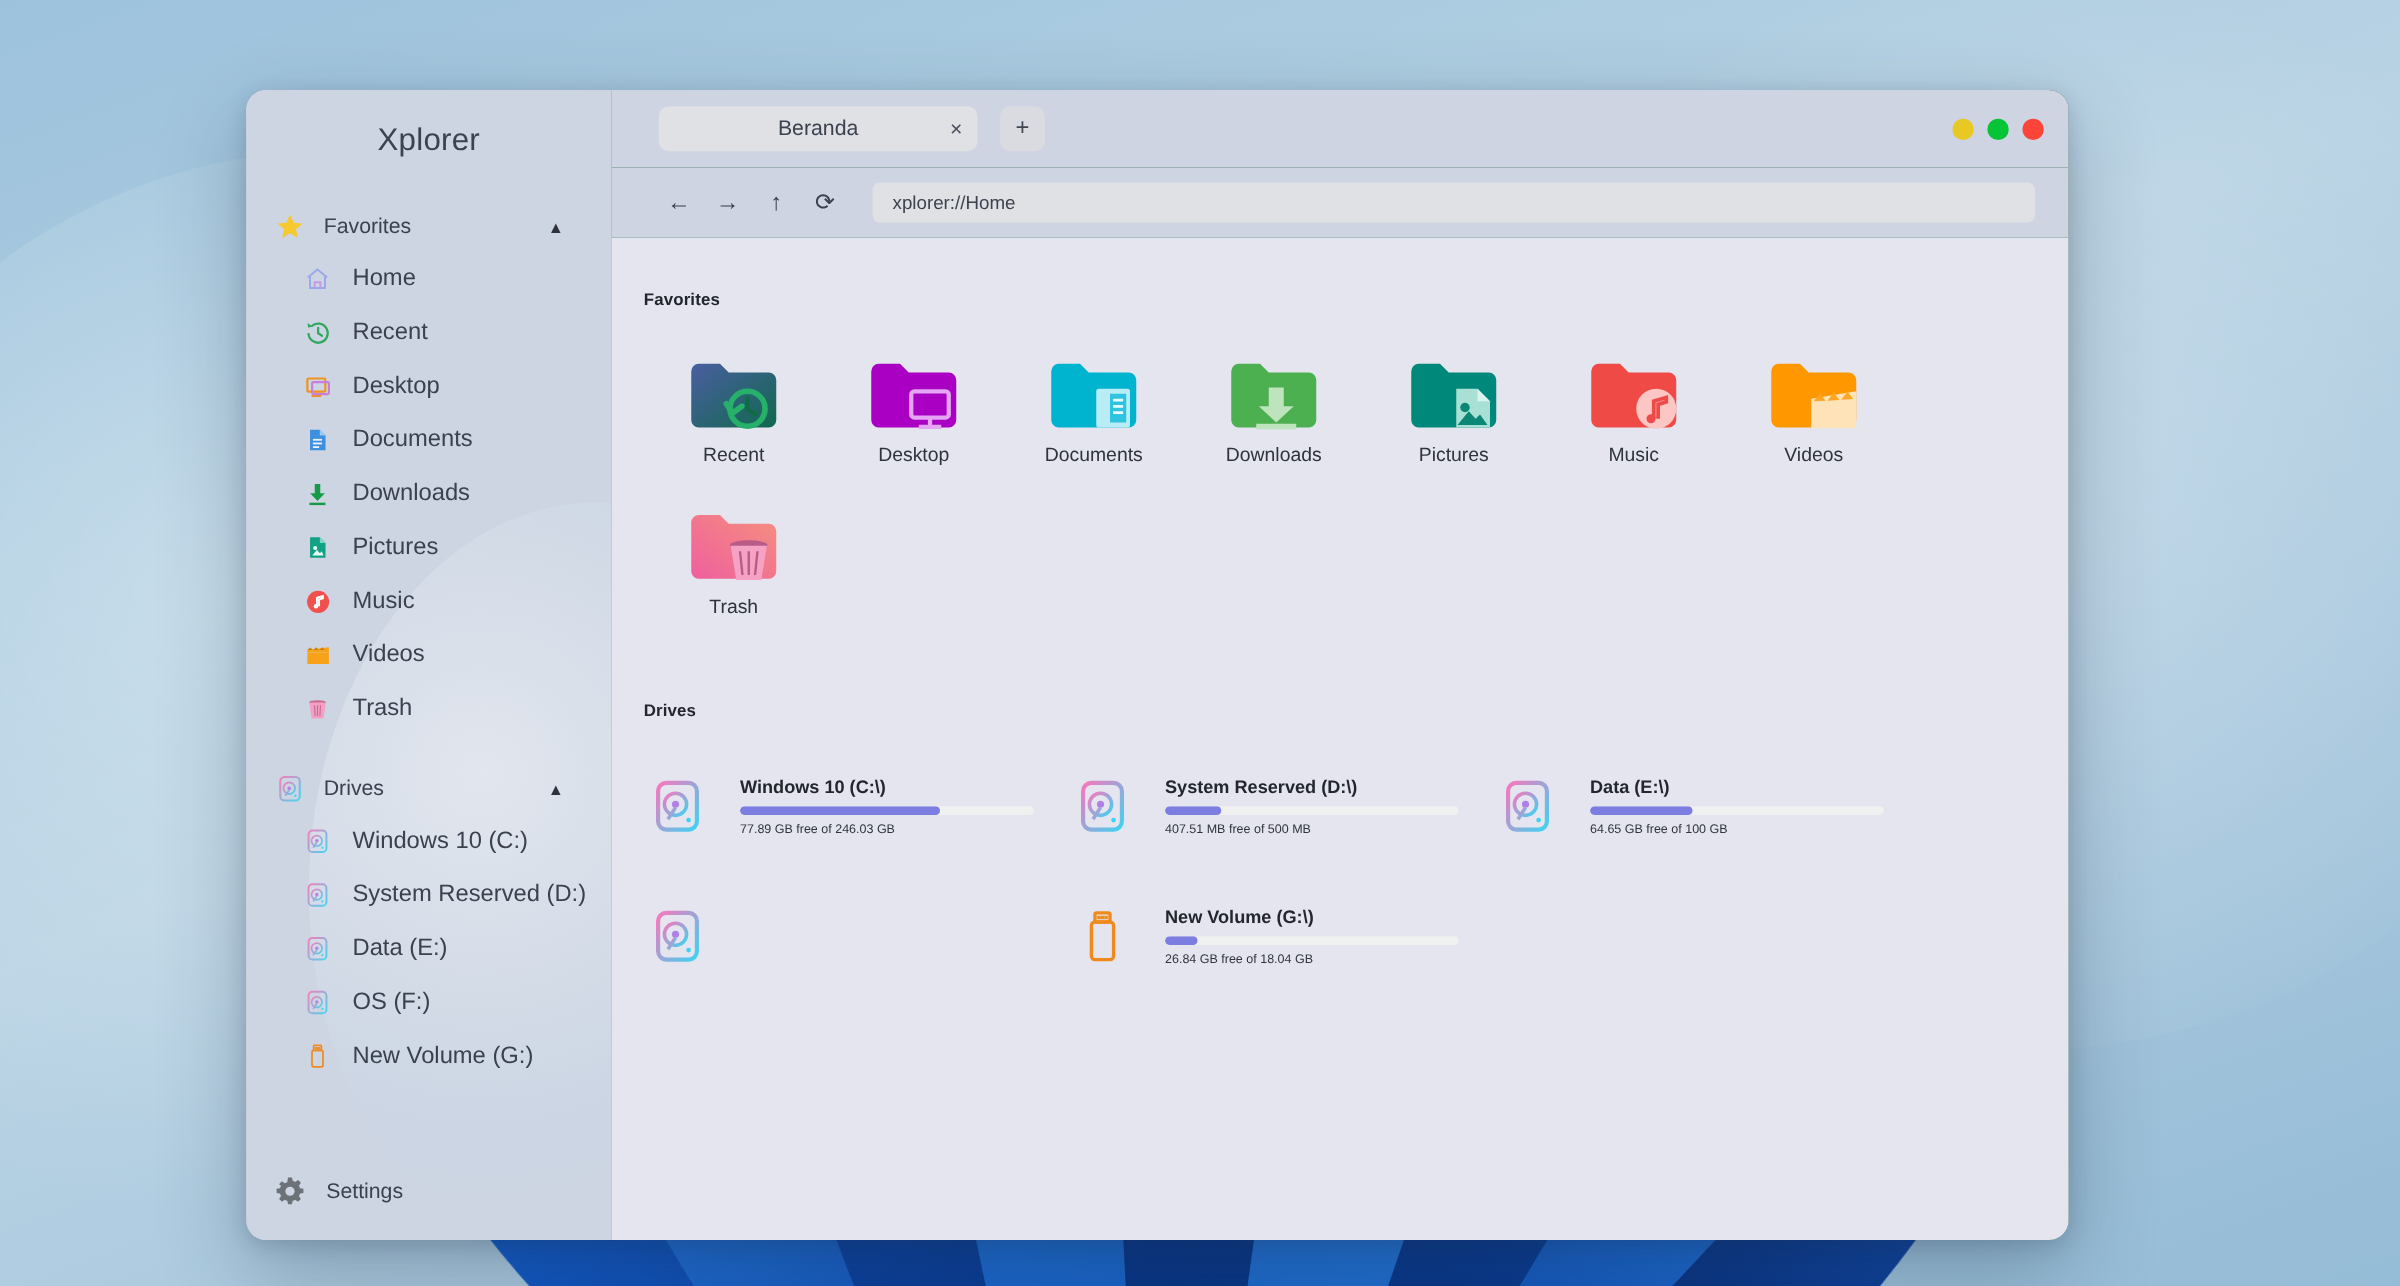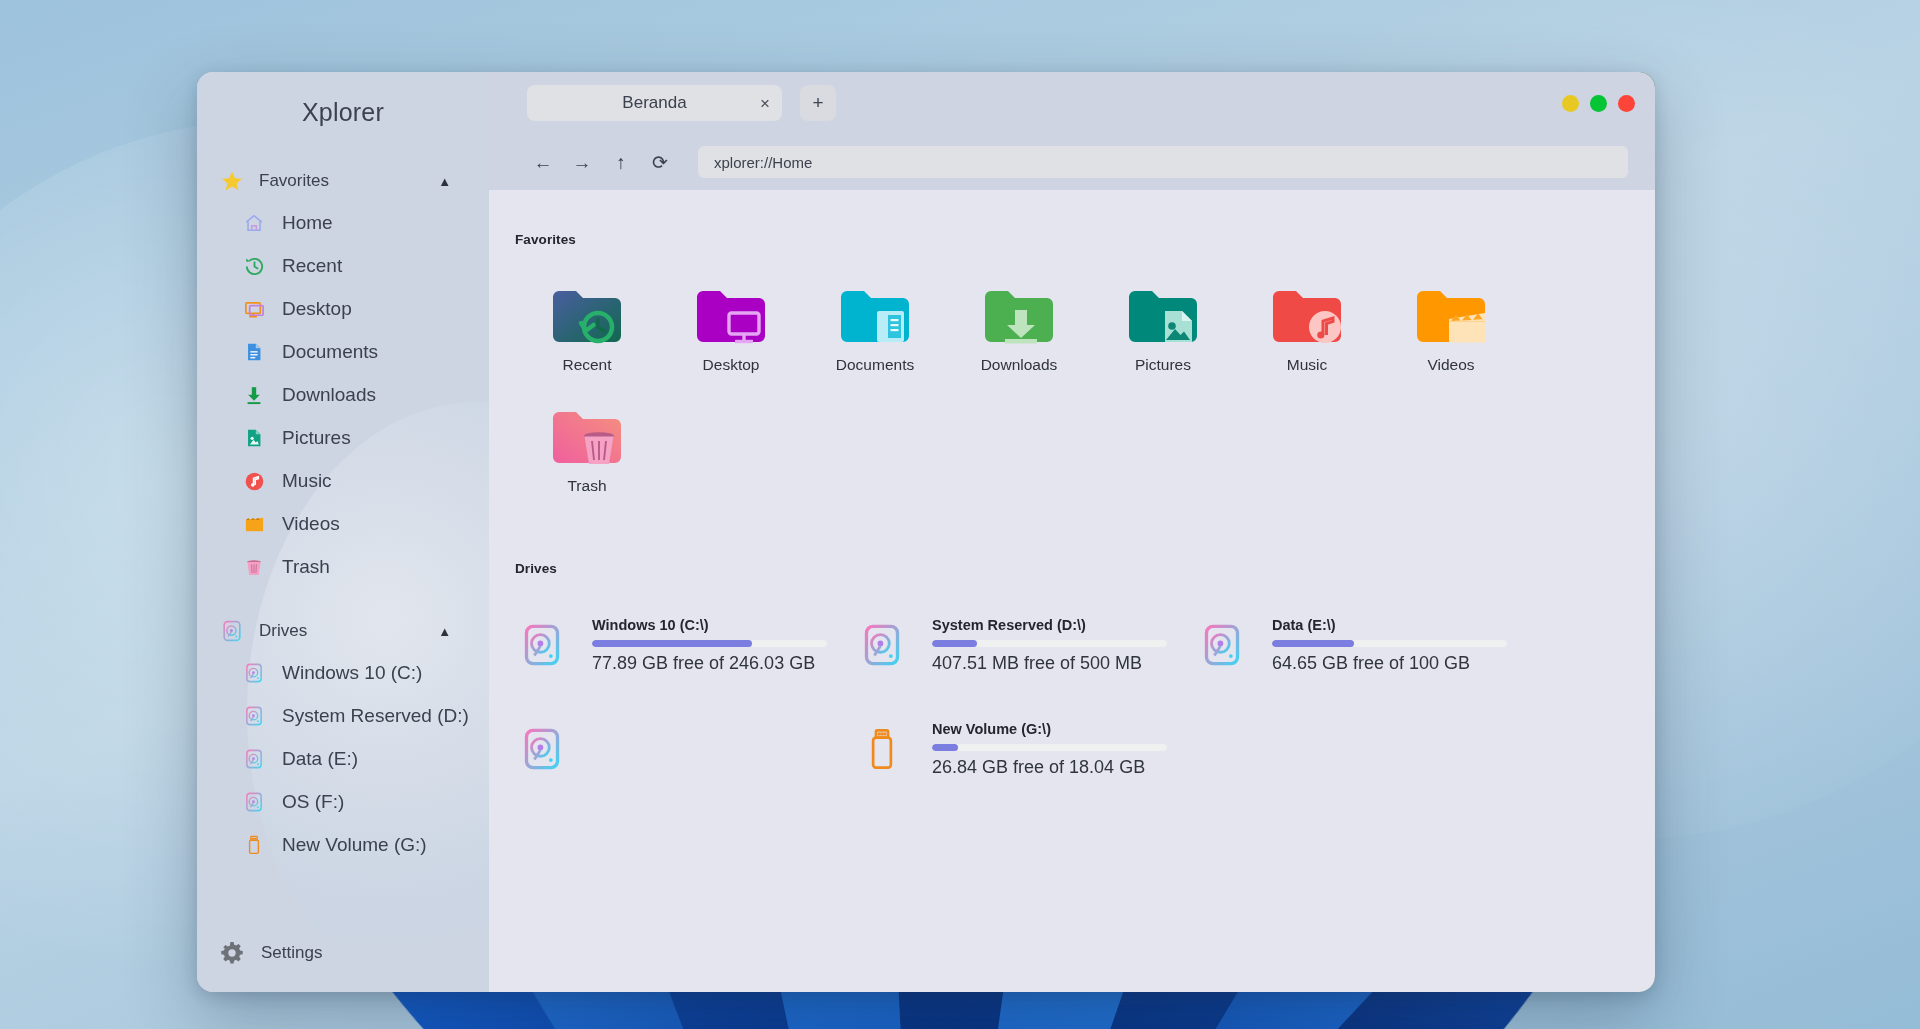--- a/index.html
+++ b/index.html
@@ -312,21 +312,21 @@
   .bar-track {
     margin: 7px 0 6px 0;
     width: 100%;
     height: 7px;
     background: #eff0f0;
     border-radius: 4px;
     overflow: hidden;
   }
   .bar-fill { height: 100%; background: #7b7ee0; border-radius: 4px; }
   .drive-sub {
-    font-size: 18px;
+    font-size: 10px;
     color: #2f343d;
     white-space: nowrap;
   }
 </style>
 </head>
 <body>
 
 <div id="desktop">
   <div class="wp-glow wp-g1"></div>
   <div class="wp-glow wp-g2"></div>

